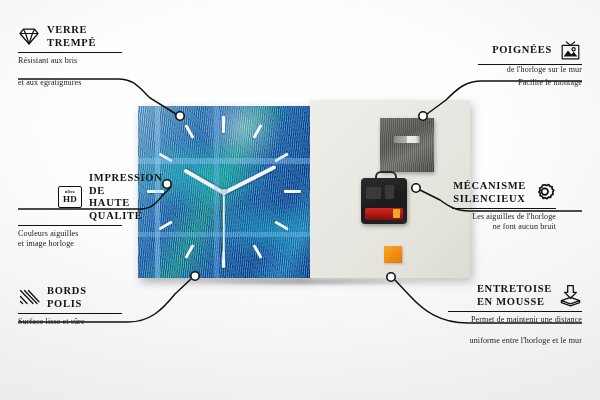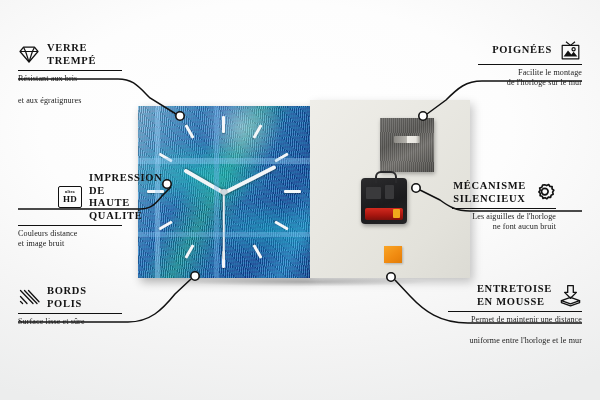--- a/index.html
+++ b/index.html
@@ -152,21 +152,21 @@
     <g fill="#ffffff" stroke="#111111" stroke-width="1.6">
       <circle cx="180" cy="116" r="4.2"></circle>
       <circle cx="167" cy="184" r="4.2"></circle>
       <circle cx="195" cy="276" r="4.2"></circle>
       <circle cx="423" cy="116" r="4.2"></circle>
       <circle cx="416" cy="188" r="4.2"></circle>
       <circle cx="391" cy="277" r="4.2"></circle>
     </g>
   </svg>
 
-  <div class="callout left" style="left:18px;top:42px;width:104px;">
+  <div class="callout left" style="left:18px;top:24px;width:104px;">
     <div class="c-head">
       <svg class="ico" width="22" height="19" viewBox="0 0 22 19">
         <g fill="none" stroke="#111" stroke-width="1.2" stroke-linejoin="round">
           <path d="M2,6.5 L5.5,2.2 L16.5,2.2 L20,6.5 L11,17 Z"></path>
           <path d="M2,6.5 L20,6.5 M5.5,2.2 L7.6,6.5 L11,17 M16.5,2.2 L14.4,6.5 L11,17"></path>
         </g>
       </svg>
       <div>
         <div class="c-title">VERRE</div>
         <div class="c-title">TREMPÉ</div>
@@ -182,22 +182,22 @@
       <div class="hd-box ico">
         <span class="hd-small">ultra</span>
         <span class="hd-big">HD</span>
       </div>
       <div>
         <div class="c-title">IMPRESSION DE</div>
         <div class="c-title">HAUTE QUALITÉ</div>
       </div>
     </div>
     <div class="c-rule"></div>
-    <div class="c-desc">Couleurs distance</div>
-    <div class="c-desc" style="margin-top:0;">et image bruit</div>
+    <div class="c-desc">Couleurs aiguilles</div>
+    <div class="c-desc" style="margin-top:0;">et image horloge</div>
   </div>
 
   <div class="callout left" style="left:18px;top:285px;width:104px;">
     <div class="c-head">
       <svg class="ico" width="22" height="19" viewBox="0 0 22 19">
         <g fill="none" stroke="#111" stroke-width="1.3" stroke-linecap="round">
           <path d="M2.5,2.5 L15,15.5"></path>
           <path d="M6.5,2.5 L19,15.5"></path>
           <path d="M10.5,2.5 L21,13.8"></path>
           <path d="M2.5,8.5 L9,15.5"></path>
@@ -221,22 +221,22 @@
       <svg class="ico" width="23" height="21" viewBox="0 0 23 21">
         <g fill="none" stroke="#111" stroke-width="1.2" stroke-linejoin="round">
           <path d="M7,1.8 L11.5,5.4 L16,1.8"></path>
           <rect x="3.2" y="5.4" width="16.6" height="13.4"></rect>
           <path d="M4.6,16.6 L9,10.4 L12.4,14.4 L14.6,11.8 L18.4,16.6 Z" fill="#111" stroke="none"></path>
           <circle cx="14.6" cy="9.2" r="1.6"></circle>
         </g>
       </svg>
     </div>
     <div class="c-rule"></div>
+    <div class="c-desc" style="margin-top:0;">de l'horloge sur le mur</div>
     <div class="c-desc">Facilite le montage</div>
-    <div class="c-desc" style="margin-top:0;">de l'horloge sur le mur</div>
   </div>
 
   <div class="callout right" style="left:452px;top:172px;width:104px;margin-top:8px;">
     <div class="c-head">
       <div>
         <div class="c-title">MÉCANISME</div>
         <div class="c-title">SILENCIEUX</div>
       </div>
       <svg class="ico" width="23" height="22" viewBox="0 0 23 22">
         <g fill="none" stroke="#111" stroke-width="1.7" stroke-linejoin="round">

